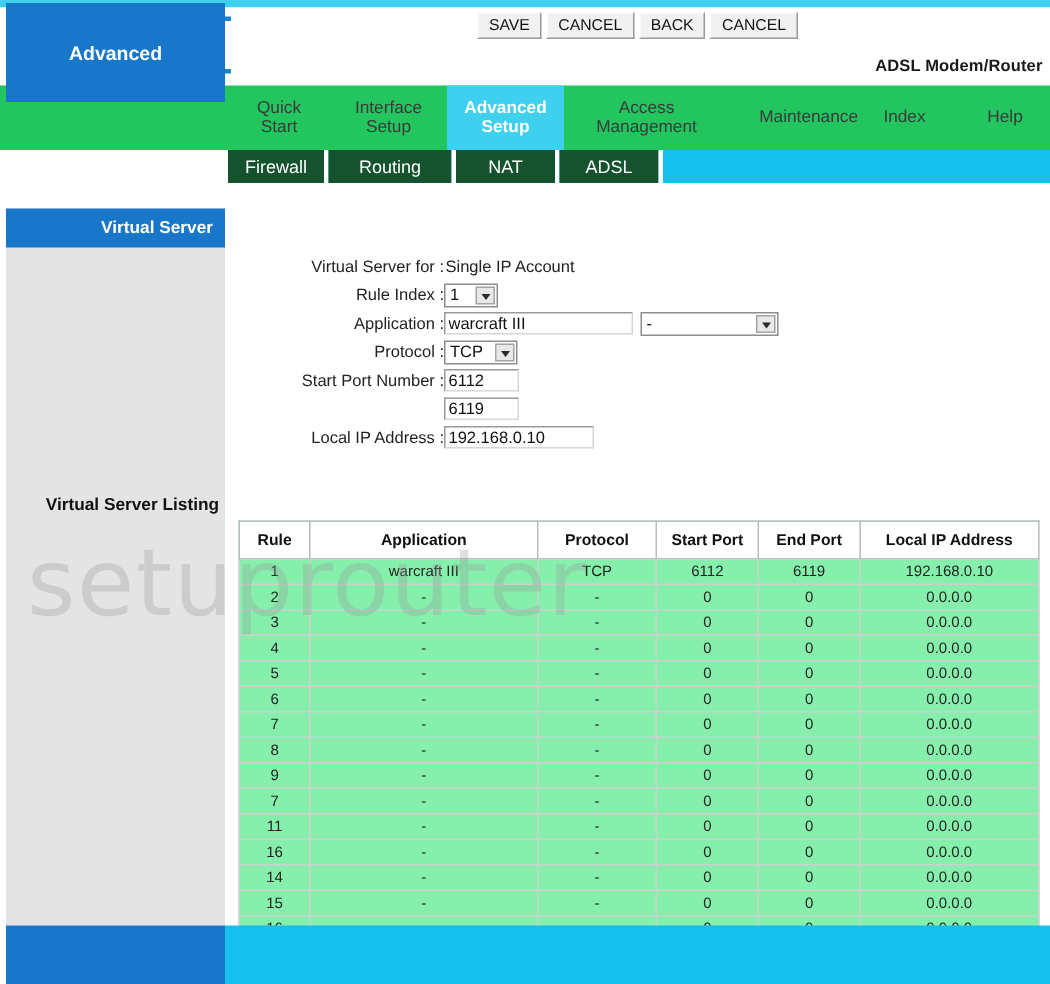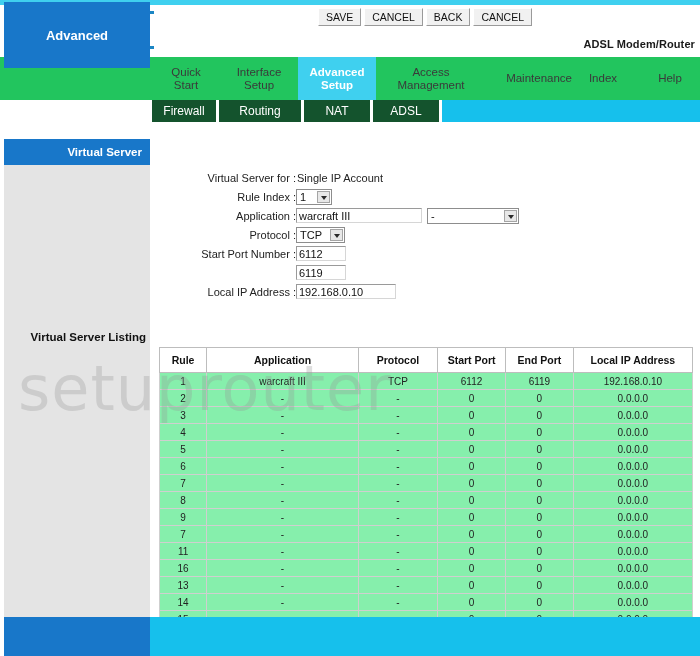--- a/index.html
+++ b/index.html
@@ -581,28 +581,20 @@
           </tr>
           <tr>
             <td>16</td>
             <td>-</td>
             <td>-</td>
             <td>0</td>
             <td>0</td>
             <td>0.0.0.0</td>
           </tr>
           <tr>
-            <td>13</td>
-            <td>-</td>
-            <td>-</td>
-            <td>0</td>
-            <td>0</td>
-            <td>0.0.0.0</td>
-          </tr>
-          <tr>
             <td>14</td>
             <td>-</td>
             <td>-</td>
             <td>0</td>
             <td>0</td>
             <td>0.0.0.0</td>
           </tr>
           <tr>
             <td>15</td>
             <td>-</td>

